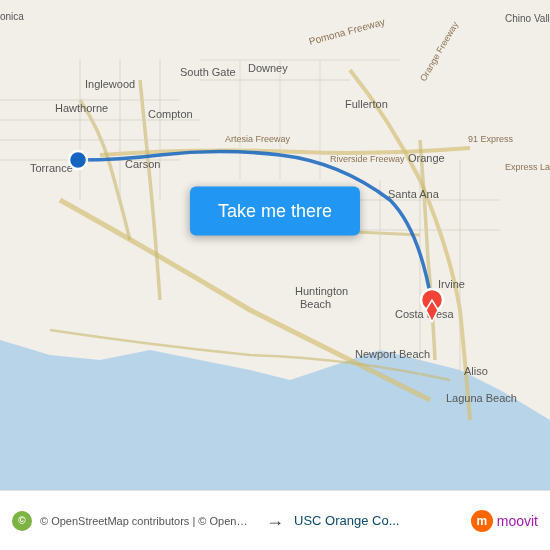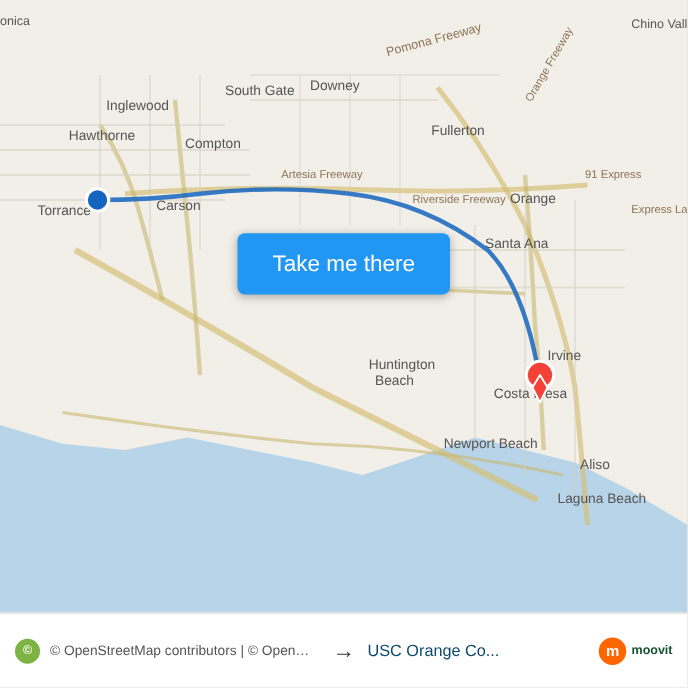--- a/index.html
+++ b/index.html
@@ -132,23 +132,23 @@
       justify-content: center;
     }
 
     .moovit-m {
       color: white;
       font-size: 12px;
       font-weight: bold;
     }
 
     .moovit-text {
-      font-size: 10px;
-      font-weight: bold;
-      color: #14532d;
+      font-size: 14px;
+      font-weight: normal;
+      color: #a21caf;
     }
   </style>
 </head>
 <body>
 
 <div id="app">
   <div id="map-container">
     
     <svg id="map-svg" viewBox="0 0 550 490" xmlns="http://www.w3.org/2000/svg">
 

